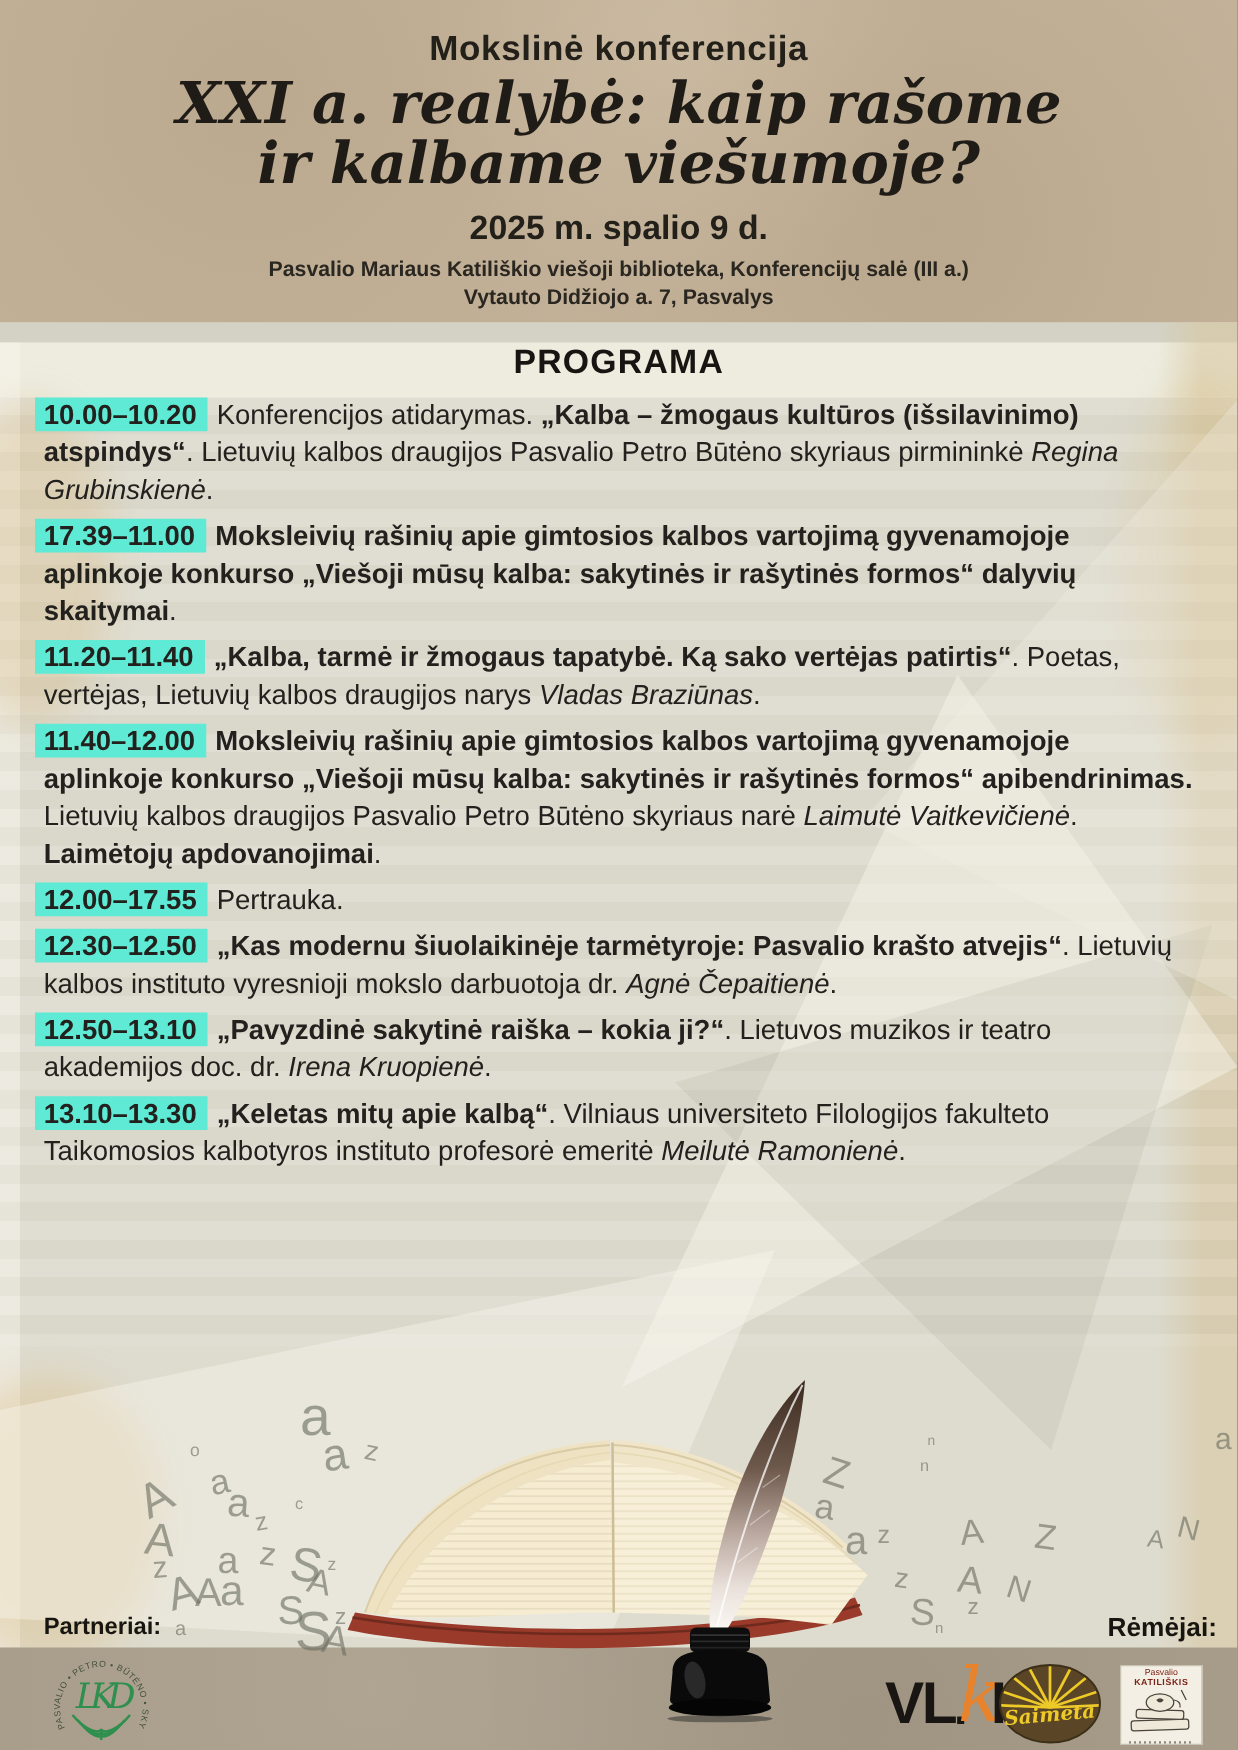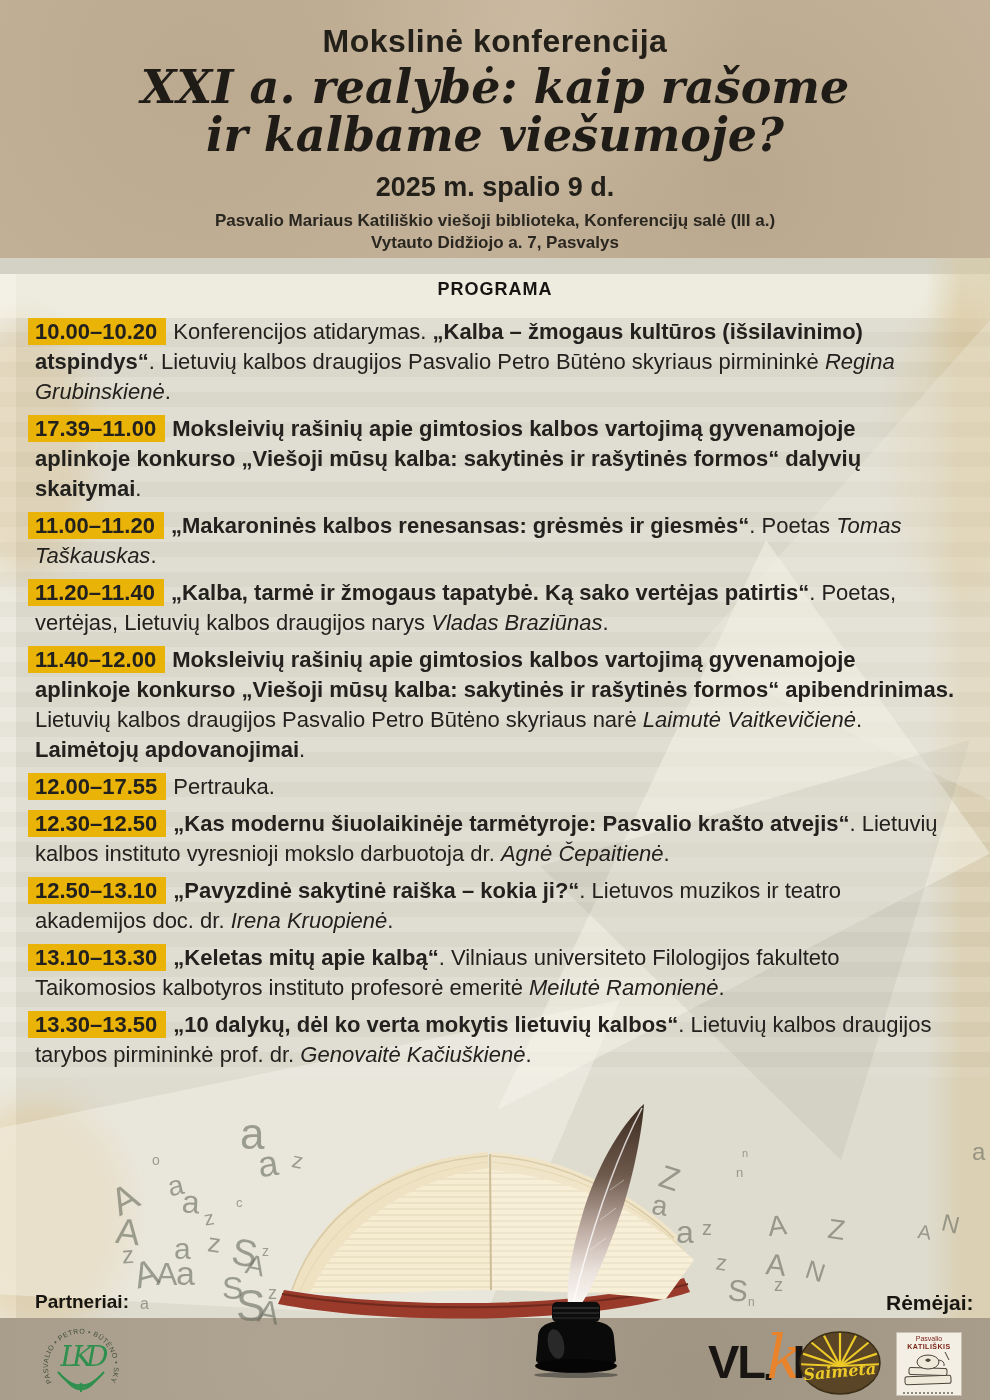--- a/index.html
+++ b/index.html
@@ -10,32 +10,32 @@
   
   .header{
     position:absolute;top:0;left:0;width:100%;height:258px;
     background:
       radial-gradient(circle at 20% 30%, rgba(120,95,60,0.10), transparent 45%),
       radial-gradient(circle at 75% 70%, rgba(120,95,60,0.12), transparent 40%),
       radial-gradient(circle at 55% 15%, rgba(255,245,220,0.15), transparent 35%),
       #c3b299;
     text-align:center;
   }
-  .kicker{padding-top:23px;font-size:32px;font-weight:bold;color:#23201a;letter-spacing:0.5px;text-align:center;}
+  .kicker{padding-top:23px;font-size:28px;font-weight:bold;color:#23201a;letter-spacing:0.5px;text-align:center;}
   .title{
     font-family:"DejaVu Serif",serif;font-style:italic;font-weight:600;
     font-size:46px;line-height:1.05;color:#1f1b16;margin-top:3px;
   }
   .date-line{font-size:27px;font-weight:bold;margin-top:12px;color:#23201a;}
   .venue{font-size:17px;font-weight:bold;line-height:1.3;margin-top:7px;color:#2a2620;}
   
   .band1{position:absolute;top:258px;left:0;width:100%;height:16px;background:#d3d2c4;}
   .programa-bar{
     position:absolute;top:274px;left:0;width:100%;height:44px;background:#edecdf;
-    text-align:center;font-weight:bold;font-size:18px;line-height:31px;letter-spacing:1px;color:#161512;
+    text-align:center;font-weight:bold;font-size:27px;line-height:31px;letter-spacing:1px;color:#161512;
   }
   
   .left-strip{position:absolute;top:274px;left:0;width:16px;height:1044px;background:rgba(250,248,240,0.45);z-index:1;}
   .right-strip{position:absolute;top:258px;right:0;width:64px;height:1060px;
     background:linear-gradient(90deg, rgba(216,196,156,0) 0%, rgba(216,198,158,0.55) 55%);z-index:1;}
   .banding{position:absolute;top:317px;left:0;width:100%;height:760px;z-index:1;
     background:repeating-linear-gradient(180deg, rgba(255,255,255,0.07) 0 15px, rgba(40,40,30,0.025) 15px 30px);}
   .stain{position:absolute;border-radius:50%;filter:blur(14px);z-index:1;}
   .stain.s1{left:-40px;top:320px;width:130px;height:260px;background:rgba(214,170,90,0.22);}
   .stain.s2{left:-50px;top:1100px;width:180px;height:230px;background:rgba(222,182,112,0.30);}
@@ -46,21 +46,21 @@
   .shape.p2{left:540px;top:740px;width:430px;height:420px;background:rgba(140,138,120,0.12);
     clip-path:polygon(0 30%, 100% 0, 70% 100%);}
   .shape.p3{left:0px;top:1000px;width:620px;height:320px;background:rgba(249,247,239,0.40);
     clip-path:polygon(0 40%, 100% 0, 78% 100%, 0 92%);}
   .shape.p4{left:690px;top:320px;width:300px;height:480px;background:rgba(242,240,228,0.30);
     clip-path:polygon(100% 0, 100% 100%, 0 70%);}
   
   .list{position:absolute;top:317px;left:35px;width:922px;z-index:5;
     font-size:22px;line-height:30px;color:#22211e;}
   .item{margin-bottom:7px;}
-  .time{font-weight:bold;background:#eab308;padding:1px 9px 1px 7px;margin-left:-7px;margin-right:7px;
+  .time{font-weight:bold;background:#5eead4;padding:1px 9px 1px 7px;margin-left:-7px;margin-right:7px;
     box-decoration-break:clone;}
   .seg-bold{font-weight:bold;}
   .seg-italic{font-style:italic;}
   .closing{margin-top:13px;font-weight:bold;font-size:23px;line-height:30px;}
   
   #letters{position:absolute;inset:0;z-index:2;pointer-events:none;}
   .letter{position:absolute;color:rgba(104,106,94,0.60);line-height:1;}
   
   .bottom-band{position:absolute;left:0;top:1318px;width:100%;height:82px;z-index:1;
     background:
@@ -158,28 +158,26 @@
       <span class="letter" style="left: 806px; top: 1258px; font-size: 26px; transform: rotate(18deg);">N</span>
       <span class="letter" style="left: 828px; top: 1216px; font-size: 28px; transform: rotate(8deg);">Z</span>
       <span class="letter" style="left: 972px; top: 1140px; font-size: 24px; transform: rotate(0deg);">a</span>
       <span class="letter" style="left: 942px; top: 1212px; font-size: 24px; transform: rotate(14deg);">N</span>
       <span class="letter" style="left: 918px; top: 1222px; font-size: 20px; transform: rotate(8deg);">A</span>
     </div>
 
   <div class="list" id="program-list">
       <div class="item"><span class="time">10.00–10.20</span><span class="seg-regular">Konferencijos atidarymas. </span><span class="seg-bold">„Kalba – žmogaus kultūros (išsilavinimo) atspindys“</span><span class="seg-regular">. Lietuvių kalbos draugijos Pasvalio Petro Būtėno skyriaus pirmininkė </span><span class="seg-italic">Regina Grubinskienė</span><span class="seg-regular">.</span></div>
       <div class="item"><span class="time">17.39–11.00</span><span class="seg-bold">Moksleivių rašinių apie gimtosios kalbos vartojimą gyvenamojoje aplinkoje konkurso „Viešoji mūsų kalba: sakytinės ir rašytinės formos“ dalyvių skaitymai</span><span class="seg-regular">.</span></div>
-      <div class="item"><span class="time">11.00–11.20</span><span class="seg-bold">„Makaroninės kalbos renesansas: grėsmės ir giesmės“</span><span class="seg-regular">. Poetas </span><span class="seg-italic">Tomas Taškauskas</span><span class="seg-regular">.</span></div>
       <div class="item"><span class="time">11.20–11.40</span><span class="seg-bold">„Kalba, tarmė ir žmogaus tapatybė. Ką sako vertėjas patirtis“</span><span class="seg-regular">. Poetas, vertėjas, Lietuvių kalbos draugijos narys </span><span class="seg-italic">Vladas Braziūnas</span><span class="seg-regular">.</span></div>
       <div class="item"><span class="time">11.40–12.00</span><span class="seg-bold">Moksleivių rašinių apie gimtosios kalbos vartojimą gyvenamojoje aplinkoje konkurso „Viešoji mūsų kalba: sakytinės ir rašytinės formos“ apibendrinimas.</span><span class="seg-regular"> Lietuvių kalbos draugijos Pasvalio Petro Būtėno skyriaus narė </span><span class="seg-italic">Laimutė Vaitkevičienė</span><span class="seg-regular">. </span><span class="seg-bold">Laimėtojų apdovanojimai</span><span class="seg-regular">.</span></div>
       <div class="item"><span class="time">12.00–17.55</span><span class="seg-regular">Pertrauka.</span></div>
       <div class="item"><span class="time">12.30–12.50</span><span class="seg-bold">„Kas modernu šiuolaikinėje tarmėtyroje: Pasvalio krašto atvejis“</span><span class="seg-regular">. Lietuvių kalbos instituto vyresnioji mokslo darbuotoja dr. </span><span class="seg-italic">Agnė Čepaitienė</span><span class="seg-regular">.</span></div>
       <div class="item"><span class="time">12.50–13.10</span><span class="seg-bold">„Pavyzdinė sakytinė raiška – kokia ji?“</span><span class="seg-regular">. Lietuvos muzikos ir teatro akademijos doc. dr. </span><span class="seg-italic">Irena Kruopienė</span><span class="seg-regular">.</span></div>
       <div class="item"><span class="time">13.10–13.30</span><span class="seg-bold">„Keletas mitų apie kalbą“</span><span class="seg-regular">. Vilniaus universiteto Filologijos fakulteto Taikomosios kalbotyros instituto profesorė emeritė </span><span class="seg-italic">Meilutė Ramonienė</span><span class="seg-regular">.</span></div>
-      <div class="item"><span class="time">13.30–13.50</span><span class="seg-bold">„10 dalykų, dėl ko verta mokytis lietuvių kalbos“</span><span class="seg-regular">. Lietuvių kalbos draugijos tarybos pirmininkė prof. dr. </span><span class="seg-italic">Genovaitė Kačiuškienė</span><span class="seg-regular">.</span></div>
     </div>
 
   <svg class="book-svg" width="445" height="205" viewBox="0 0 445 205">
     <defs>
       <pattern id="plines" width="6" height="6" patternUnits="userSpaceOnUse">
         <line x1="0" y1="3" x2="6" y2="3" stroke="#c6b996" stroke-width="0.8"></line>
       </pattern>
     </defs>
     <path d="M22,150 C140,170 330,168 422,138 L428,152 C330,184 130,186 16,164 Z" fill="#993a2a"></path>
     <path d="M20,154 C140,174 330,172 426,144" fill="none" stroke="#6f2a1e" stroke-width="2"></path>

